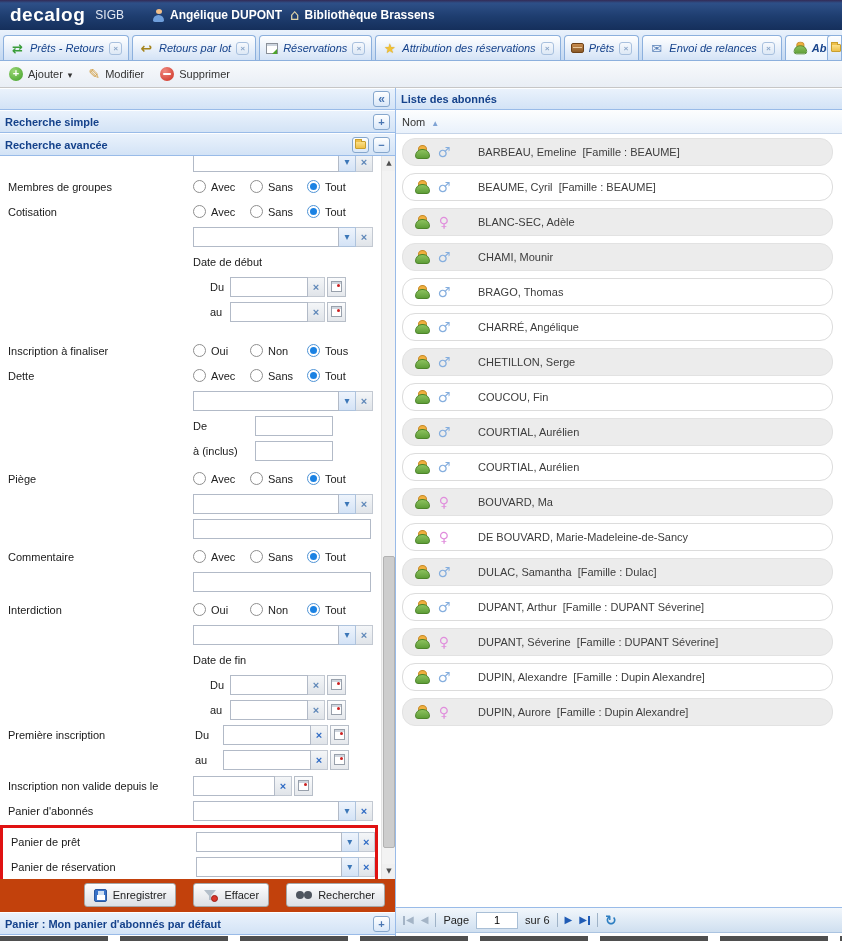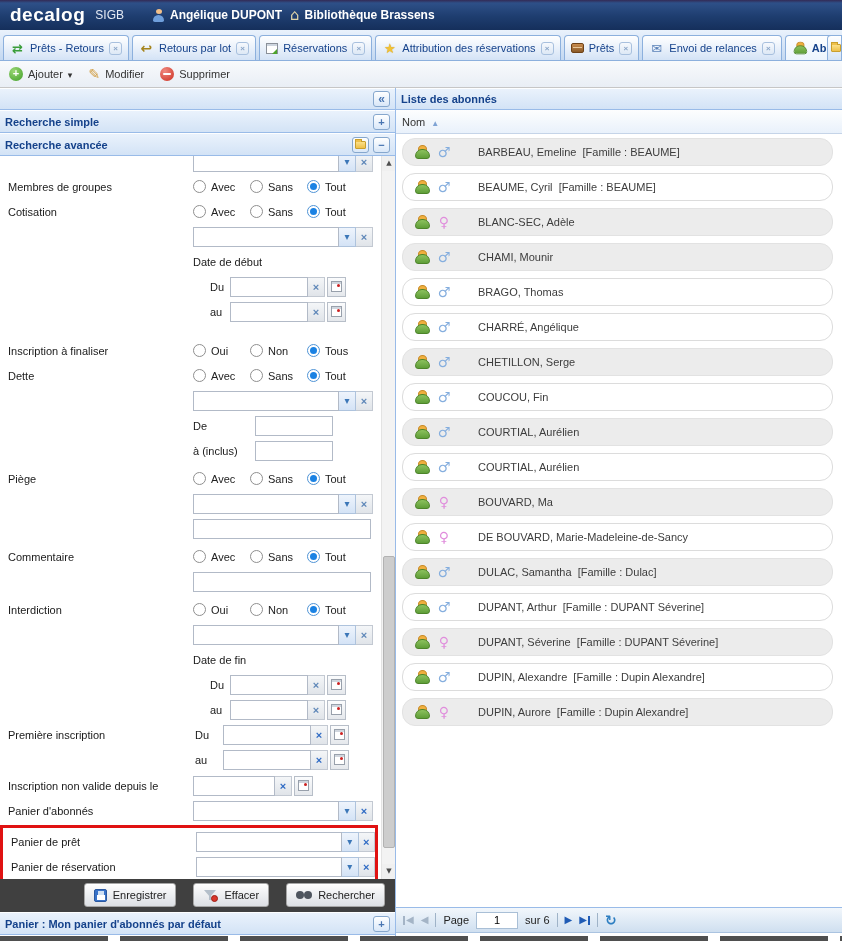--- a/index.html
+++ b/index.html
@@ -33,21 +33,21 @@
     position:absolute; left:0; top:30px; width:842px; height:31px;
     background: linear-gradient(180deg,#eaf2fc,#c3d8f1);
     border-bottom:1px solid #8cb0dd;
     display:flex; align-items:flex-end; padding-left:3px;
   }
   .tab{
     height:25px; display:inline-flex; align-items:center; gap:5px;
     margin-right:3px; padding:0 6px 0 6px;
     border:1px solid #8cb0dd; border-bottom:none; border-radius:4px 4px 0 0;
     background: linear-gradient(180deg,#ffffff,#d4e3f6);
-    color:#15428b; white-space:nowrap; cursor:default;
+    color:#15428b; white-space:nowrap; cursor:default;font-style:italic;
   }
   .tab.active{ background: linear-gradient(180deg,#fdfeff,#ecf4fd); font-weight:bold; }
   .tab-close{
     width:13px; height:13px; border-radius:3px; border:1px solid #a8c0de;
     background:linear-gradient(180deg,#f6f9fd,#dde8f5); color:#8aa5c8;
     display:inline-flex; align-items:center; justify-content:center; font-size:8px;
   }
   .tab-close::after{ content:"\00d7"; font-weight:bold; }
   .tab-icon{ display:inline-flex; align-items:center; justify-content:center; width:15px; height:14px; font-size:13px; }
   .ti-refresh::after{ content:"\21c4"; color:#3a9e3a; font-weight:bold; }
@@ -156,21 +156,21 @@
   .hl-box .frow:last-child{ margin-bottom:2px; }
 
   
   .vscroll{ position:absolute; right:0; top:0; width:14px; height:723px; background:#f3f3f3; border-left:1px solid #e3e3e3; }
   .varrow{ position:absolute; left:0; width:14px; height:15px; background:#f0f0f0; color:#4e4e4e; font-size:7px; display:flex; align-items:center; justify-content:center; }
   .varrow.up{ top:0; } .varrow.up::after{ content:"\25b2"; }
   .varrow.down{ bottom:0; } .varrow.down::after{ content:"\25bc"; }
   .vthumb{ position:absolute; left:1px; width:12px; top:400px; height:292px; background:#cdcdcd; border:1px solid #b2b2b2; border-radius:2px; }
 
   
-  .btnrow{ height:33px; display:flex; justify-content:flex-end; align-items:flex-start; gap:17px; padding:4px 10px 0 0; background:#404040; }
+  .btnrow{ height:33px; display:flex; justify-content:flex-end; align-items:flex-start; gap:17px; padding:4px 10px 0 0; background:#c2410c; }
   .btn{
     height:24px; border:1px solid #a6a6a6; border-radius:3px;
     background:linear-gradient(180deg,#fefefe,#dcdfe4);
     padding:0 9px; display:inline-flex; align-items:center; gap:6px;
     font-size:11px; color:#222; box-shadow:0 1px 0 rgba(255,255,255,.7) inset;
   }
   .ico-save{ width:13px; height:13px; background:#3872c8; border:1px solid #2a58a0; border-radius:2px; position:relative; }
   .ico-save::before{ content:""; position:absolute; left:3px; top:1px; width:6px; height:4px; background:#cfe0f4; }
   .ico-save::after{ content:""; position:absolute; left:2px; bottom:1px; width:8px; height:5px; background:#fff; }
   .ico-filter{ width:15px; height:13px; position:relative; }

